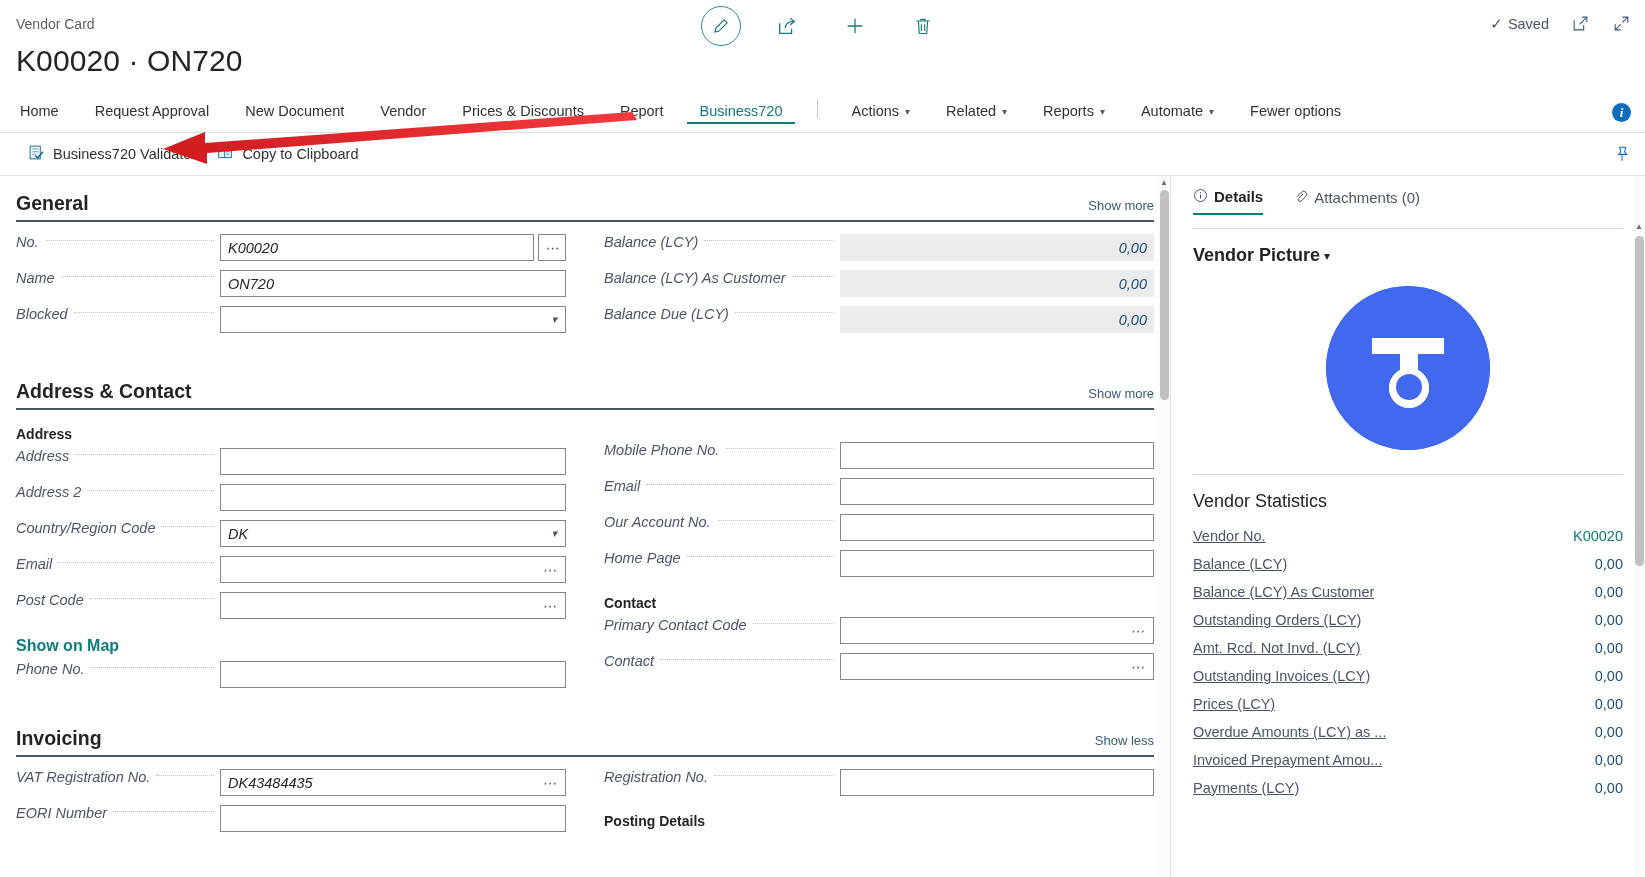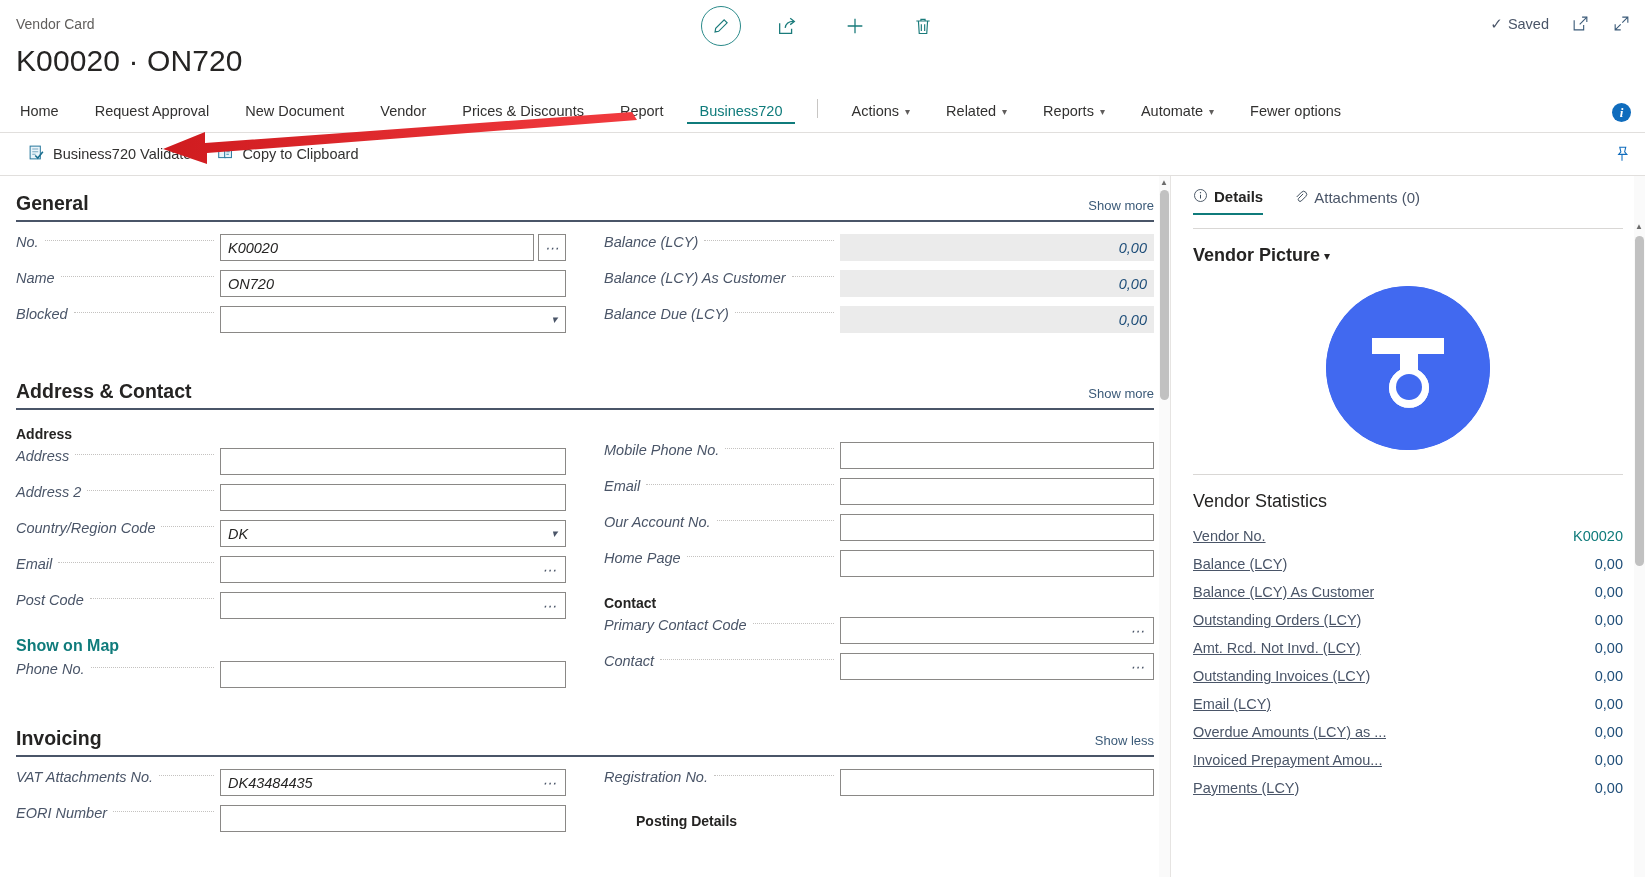--- a/index.html
+++ b/index.html
@@ -426,40 +426,40 @@
 
       <div class="section" style="padding-top:30px;">
         <div class="section-head">
           <div class="section-title">Invoicing</div>
           <div class="show-toggle">Show less</div>
         </div>
         <div class="section-rule"></div>
         <div class="grid2" style="padding-top:6px;">
           <div class="col">
             <div class="field">
-              <span class="field-label">VAT Attachments No.</span>
+              <span class="field-label">VAT Registration No.</span>
               <span class="leader"></span>
               <span class="ctrl" style="width:346px;">
                 <span>DK43484435</span>
                 <span class="ellip">⋯</span>
               </span>
             </div>
             <div class="field">
               <span class="field-label">EORI Number</span>
               <span class="leader"></span>
               <span class="ctrl" style="width:346px;"></span>
             </div>
           </div>
           <div class="col">
             <div class="field">
               <span class="field-label">Registration No.</span>
               <span class="leader"></span>
               <span class="ctrl"></span>
             </div>
-            <div class="subhead" style="margin-top:8px;margin-left:32px;">Posting Details</div>
+            <div class="subhead" style="margin-top:8px;">Posting Details</div>
           </div>
         </div>
       </div>
 
       <div class="vscroll-track">
         <div class="vscroll-up">▲</div>
         <div class="vscroll-thumb"></div>
       </div>
     </div>
 
@@ -523,21 +523,21 @@
       </div>
       <div class="stat-row">
         <span class="stat-label">Amt. Rcd. Not Invd. (LCY)</span>
         <span class="stat-value">0,00</span>
       </div>
       <div class="stat-row">
         <span class="stat-label">Outstanding Invoices (LCY)</span>
         <span class="stat-value">0,00</span>
       </div>
       <div class="stat-row">
-        <span class="stat-label">Email (LCY)</span>
+        <span class="stat-label">Prices (LCY)</span>
         <span class="stat-value">0,00</span>
       </div>
       <div class="stat-row">
         <span class="stat-label">Overdue Amounts (LCY) as ...</span>
         <span class="stat-value">0,00</span>
       </div>
       <div class="stat-row">
         <span class="stat-label">Invoiced Prepayment Amou...</span>
         <span class="stat-value">0,00</span>
       </div>

